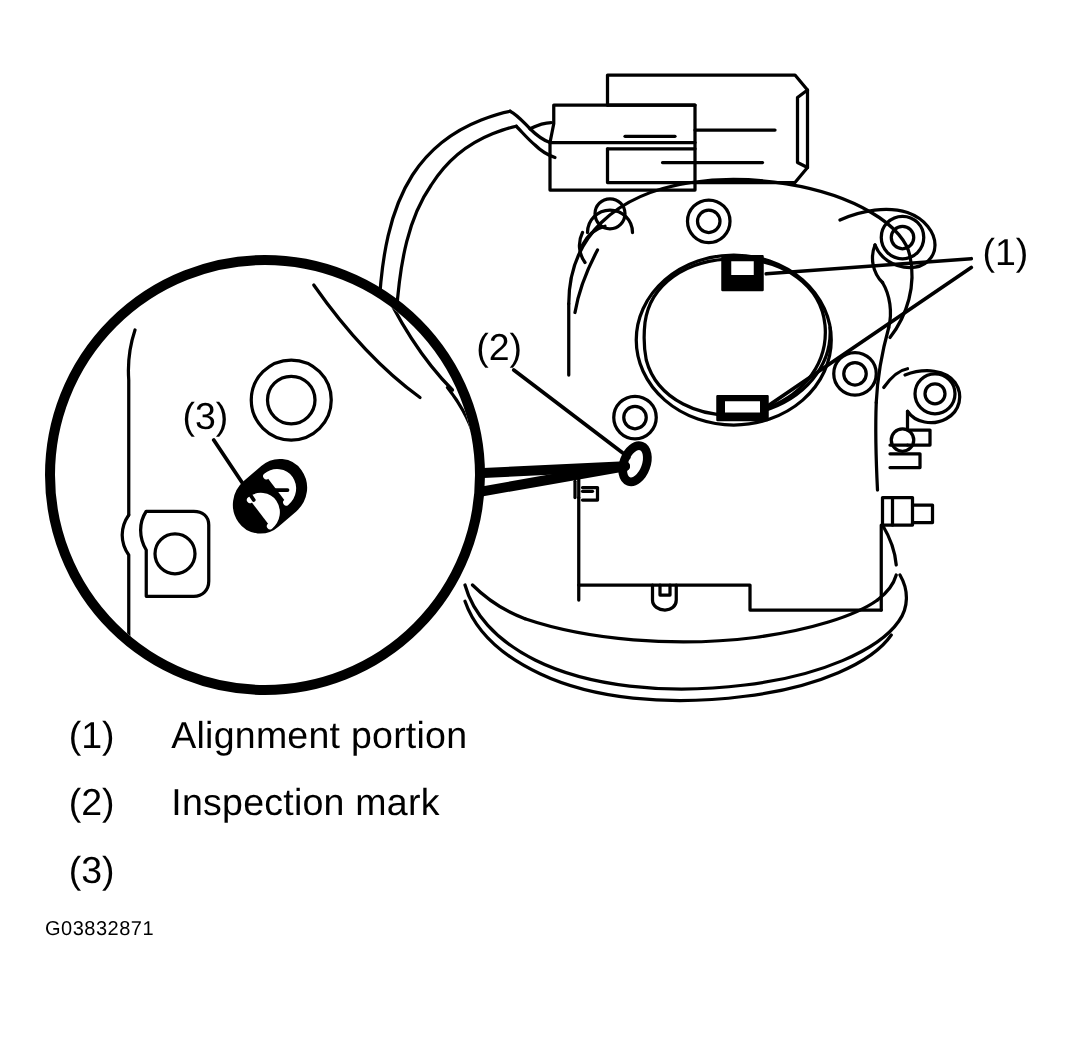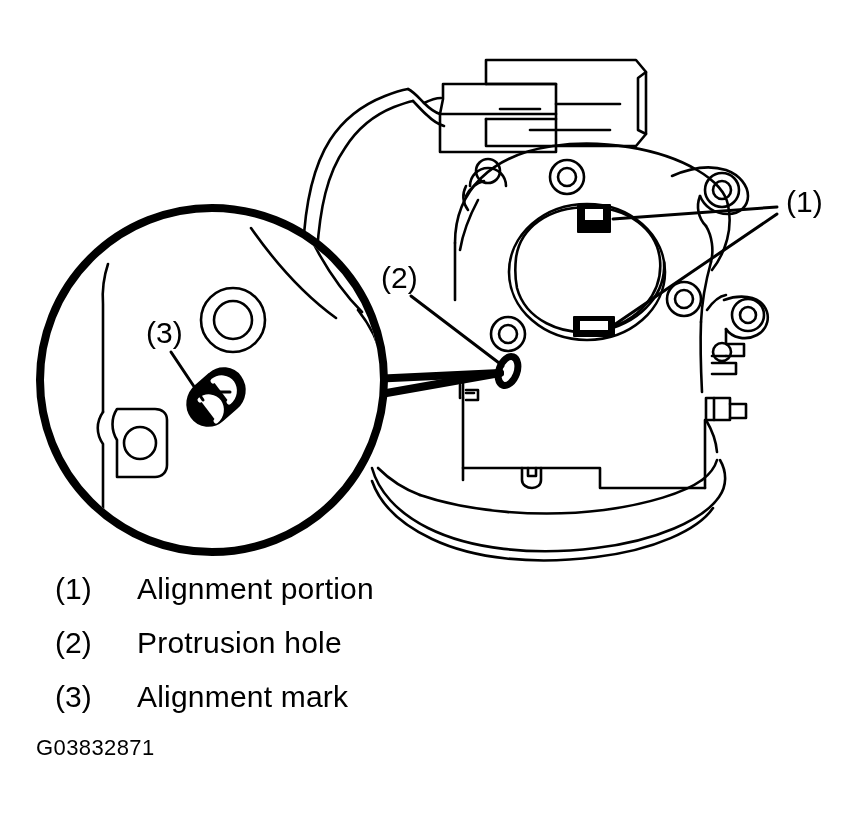--- a/index.html
+++ b/index.html
@@ -47,21 +47,21 @@
   }
   .legend-text {
     font-size: 30px;
     line-height: 54px;
     letter-spacing: 0.2px;
   }
   .figure-id {
     position: absolute;
     left: 36px;
     top: 735px;
-    font-size: 22px;
+    font-size: 16px;
     letter-spacing: 0.4px;
   }
   .callout-text {
     font-size: 30px;
     fill: #000000;
     font-family: "Liberation Sans", sans-serif;
   }
 </style>
 </head>
 <body>
@@ -256,23 +256,22 @@
     <text class="callout-text" x="146" y="343">(3)</text>
   </svg>
 
   <div class="legend">
     <div class="legend-row">
       <span class="legend-num">(1)</span>
       <span class="legend-text">Alignment portion</span>
     </div>
     <div class="legend-row">
       <span class="legend-num">(2)</span>
-      <span class="legend-text">Protrusion hole</span>
+      <span class="legend-text">Inspection mark</span>
     </div>
     <div class="legend-row">
       <span class="legend-num">(3)</span>
-      <span class="legend-text">Alignment mark</span>
     </div>
   </div>
 
   <div class="figure-id">G03832871</div>
 
 </div>
 
 </body></html>

